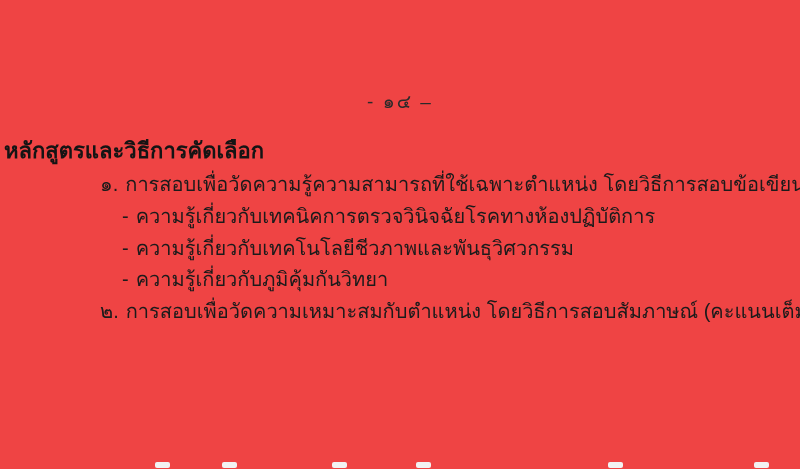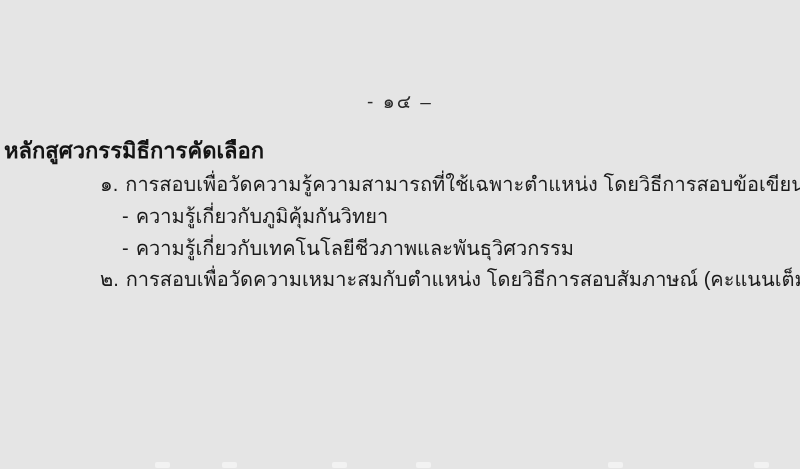--- a/index.html
+++ b/index.html
@@ -4,21 +4,21 @@
 <style>
   html, body {
     margin: 0;
     padding: 0;
     background: #ffffff;
   }
   .sheet {
     position: relative;
     width: 800px;
     height: 469px;
-    background: #e5e5e5;
+    background: #ef4444;
     overflow: hidden;
     font-family: "Liberation Sans", sans-serif;
     color: #1b1b1b;
   }
   .page-number {
     position: absolute;
     top: 86px;
     left: 0;
     width: 100%;
     text-align: center;
@@ -61,35 +61,38 @@
     border-radius: 2px;
   }
 </style>
 </head>
 <body>
 
 <div class="sheet">
 
   <div class="page-number">- ๑๔ –</div>
 
-  <div class="heading">หลักสูศวกรรมิธีการคัดเลือก</div>
+  <div class="heading">หลักสูตรและวิธีการคัดเลือก</div>
 
   <div class="body-lines">
 
     <div class="line item">
       <span class="num">๑.</span><span>การสอบเพื่อวัดความรู้ความสามารถที่ใช้เฉพาะตำแหน่ง โดยวิธีการสอบข้อเขียน (คะแนนเต็ม ๑๐๐ คะแนน)</span>
     </div>
 
-
     <div class="line sub">
-      <span class="dash">-</span><span>ความรู้เกี่ยวกับภูมิคุ้มกันวิทยา</span>
+      <span class="dash">-</span><span>ความรู้เกี่ยวกับเทคนิคการตรวจวินิจฉัยโรคทางห้องปฏิบัติการ</span>
     </div>
 
     <div class="line sub">
       <span class="dash">-</span><span>ความรู้เกี่ยวกับเทคโนโลยีชีวภาพและพันธุวิศวกรรม</span>
+    </div>
+
+    <div class="line sub">
+      <span class="dash">-</span><span>ความรู้เกี่ยวกับภูมิคุ้มกันวิทยา</span>
     </div>
 
 
     <div class="line item">
       <span class="num">๒.</span><span>การสอบเพื่อวัดความเหมาะสมกับตำแหน่ง โดยวิธีการสอบสัมภาษณ์ (คะแนนเต็ม ๑๐๐ คะแนน)</span>
     </div>
 
   </div>
 
   <div class="cutoff-mark" style="left:155px;"></div>

